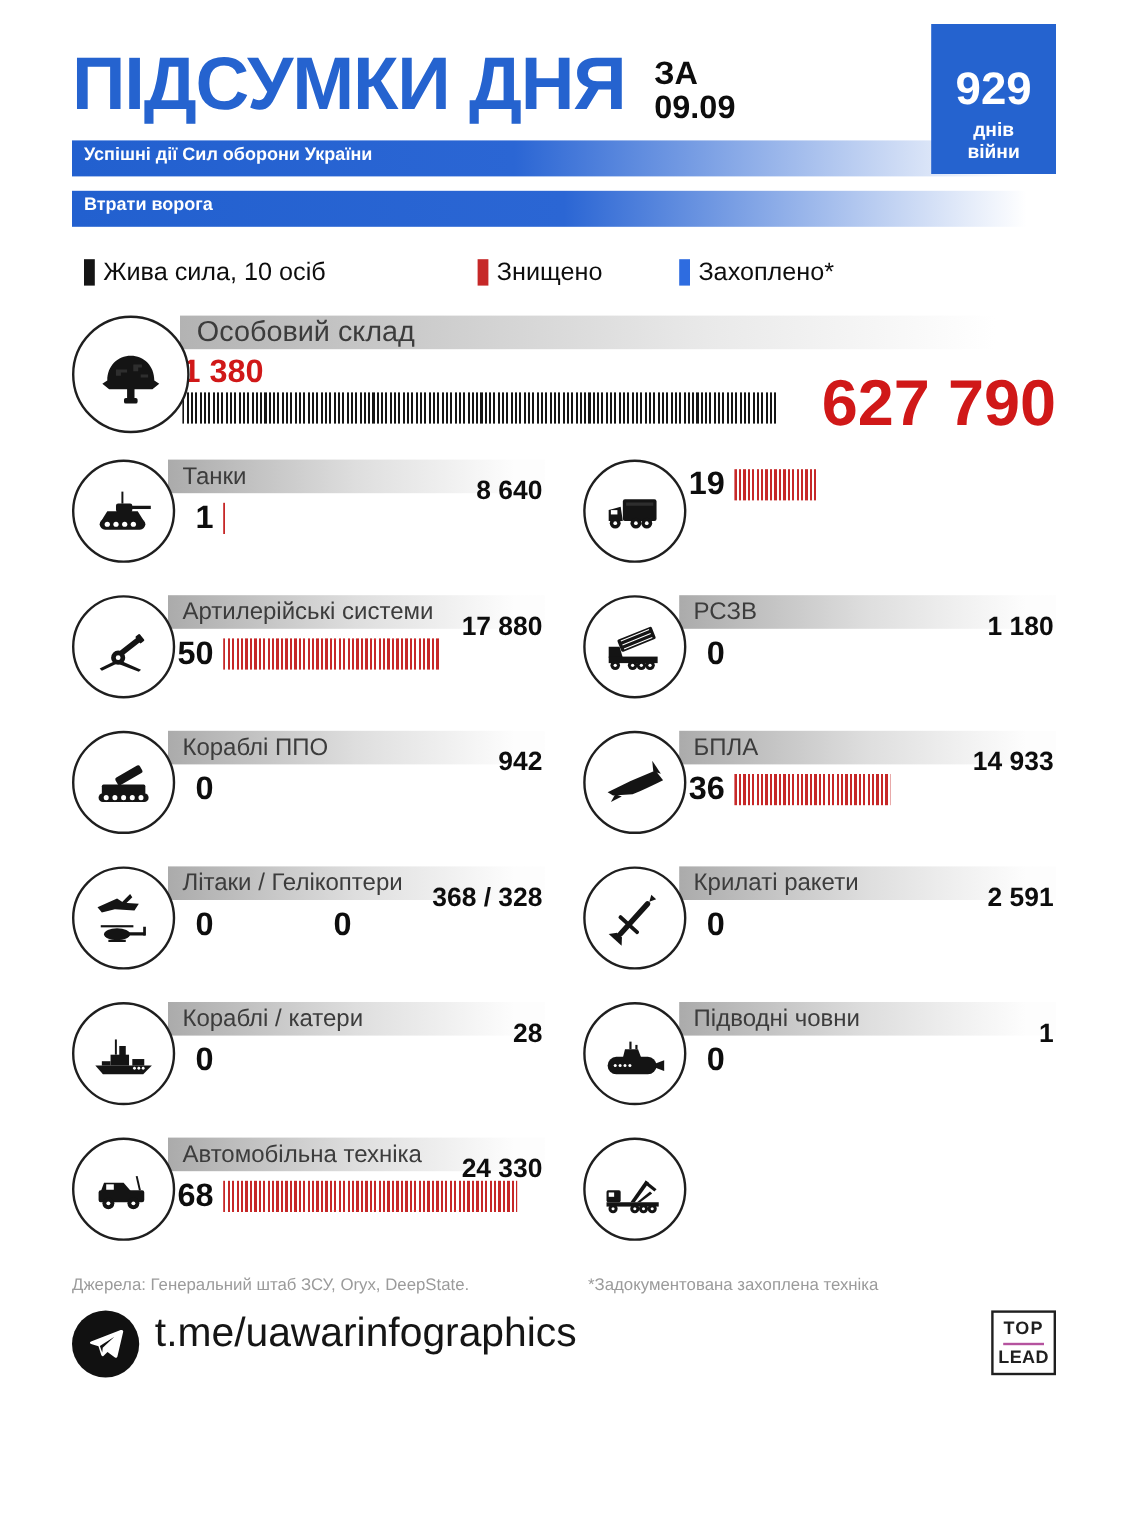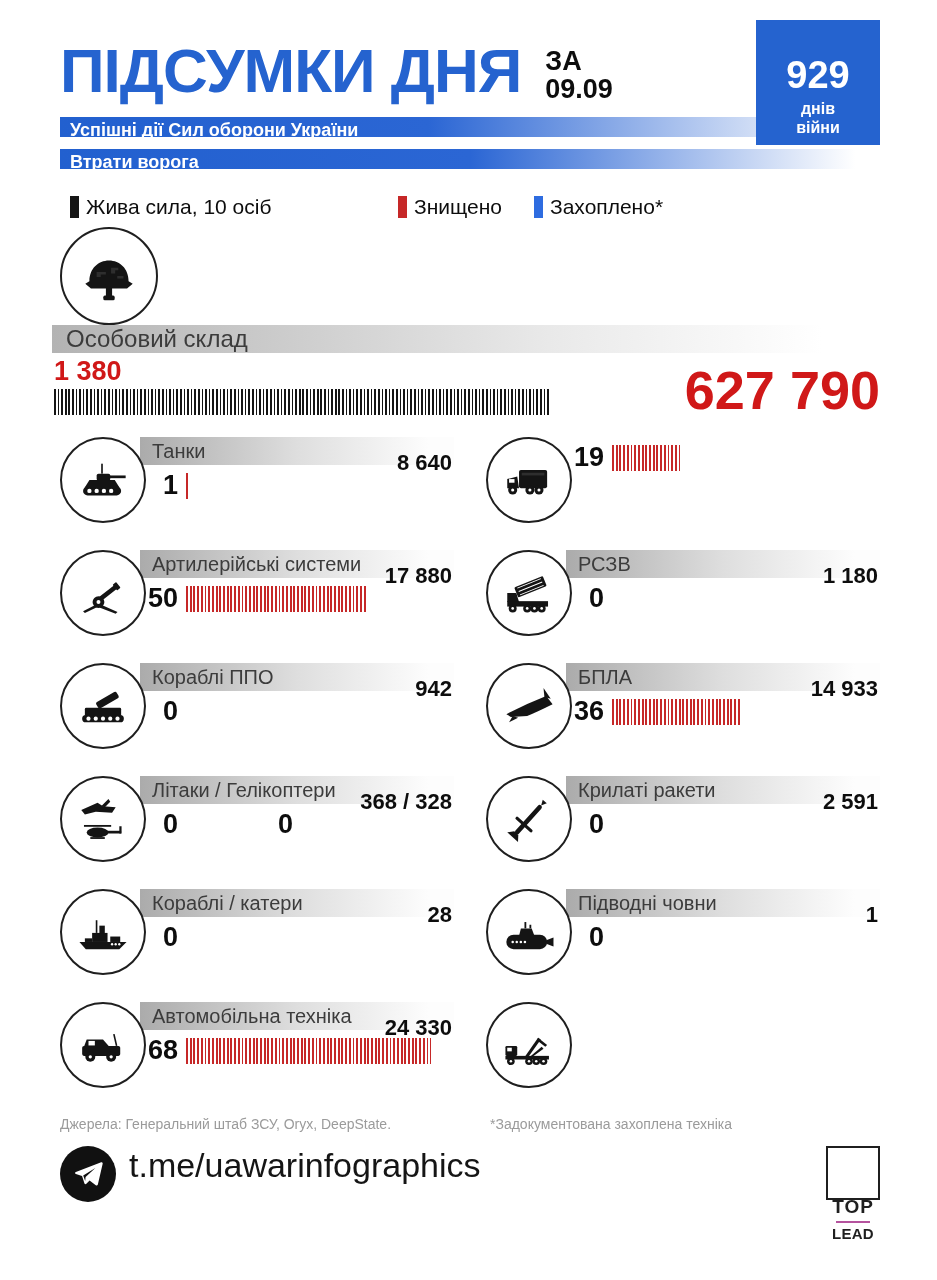--- a/index.html
+++ b/index.html
@@ -3,47 +3,47 @@
 <meta charset="utf-8">
 <style>
   html,body{margin:0;padding:0;background:#fff;}
   .page{position:relative;width:937px;height:1280px;background:#fff;overflow:hidden;
         font-family:"Liberation Sans",sans-serif;box-sizing:border-box;
         padding:20px 57px 0 60px;}
   
   .title-row{display:flex;align-items:flex-start;margin-top:22px;}
   .main-title{font-size:62px;font-weight:800;color:#2563cf;line-height:0.95;letter-spacing:-1px;white-space:nowrap;}
   .date-block{margin-left:24px;margin-top:6px;font-size:27px;font-weight:800;color:#0d0d0d;line-height:1.02;}
-  .days-badge{position:absolute;top:20px;right:57px;width:124px;height:125px;background:#2563cf;
+  .days-badge{position:absolute;top:20px;right:57px;width:104px;height:125px;background:#2563cf;
               color:#fff;text-align:center;box-sizing:border-box;padding-top:36px;}
   .days-num{font-size:38px;font-weight:800;line-height:1;}
   .days-label{font-size:16px;font-weight:700;line-height:1.2;margin-top:5px;}
   
-  .section-bar{height:20px;box-sizing:border-box;color:#fff;font-weight:700;font-size:18px;
+  .section-bar{height:30px;box-sizing:border-box;color:#fff;font-weight:700;font-size:15px;
                padding:3px 0 0 10px;}
   .bar-success{margin-top:14px;background:linear-gradient(90deg,#2260cf 0%,#2b66d4 45%,rgba(43,102,212,0) 96%);}
   .bar-losses{margin-top:12px;background:linear-gradient(90deg,#2260cf 0%,#2b66d4 50%,rgba(43,102,212,0) 97%);}
   
   .strikes{display:flex;margin-top:16px;}
   .strikes-text{width:256px;}
   .strikes-title{font-size:23px;font-weight:800;color:#0d0d0d;line-height:1.1;}
   .strikes-line{font-size:23px;color:#1c1c1c;line-height:1.1;}
   .strikes-value{font-size:68px;font-weight:800;color:#2563cf;line-height:0.95;margin-top:6px;}
   
   .legend{display:flex;align-items:center;margin-top:26px;}
   .legend-item{display:flex;align-items:center;font-size:21px;color:#0d0d0d;}
   .legend-item.l1{width:328px;padding-left:10px;}
-  .legend-item.l2{width:136px;}
+  .legend-item.l2{width:168px;}
   .swatch{width:9px;height:22px;margin-right:7px;flex:none;}
   
   .ticks{height:26px;flex:none;}
   .ticks.black{background:repeating-linear-gradient(90deg,#151515 0,#151515 1.7px,transparent 1.7px,transparent 3.6px);}
   .ticks.red{background:repeating-linear-gradient(90deg,#c62828 0,#c62828 1.9px,transparent 1.9px,transparent 3.7px);}
   
-  .hero{display:flex;margin-top:8px;flex-direction:column;}
+  .hero{display:flex;margin-top:24px;}
   .icon-circle{border:2.5px solid #1f1f1f;border-radius:50%;background:#fff;flex:none;
                display:flex;align-items:center;justify-content:center;position:relative;z-index:2;box-sizing:border-box;}
   .hero-icon{width:98px;height:98px;}
   .hero-content{flex:1;margin-left:-8px;position:relative;z-index:1;}
   .hero-bar{height:28px;background:linear-gradient(90deg,#b3b3b3 0%,#e9e9e9 60%,#fff 93%);
             display:flex;align-items:center;padding-left:14px;font-size:24px;color:#3c3c3c;}
   .hero-daily{margin-top:5px;margin-left:2px;font-size:27px;font-weight:800;color:#d01818;line-height:1;}
   .hero-ticks{margin-top:4px;margin-left:2px;}
   .hero-total{position:absolute;right:0;bottom:-2px;font-size:54px;font-weight:800;color:#d01818;line-height:1;}
   
@@ -59,21 +59,21 @@
   .daily-num.second{min-width:0;margin-left:92px;padding-right:0;}
   
   .sources-row{display:flex;margin-top:28px;font-size:14px;color:#9b9b9b;}
   .sources-row .left{width:430px;}
   .tg-row{display:flex;margin-top:14px;}
   .tg-icon{width:56px;height:56px;border-radius:50%;background:#111;flex:none;
            display:flex;align-items:center;justify-content:center;}
   .tg-url{margin-left:13px;font-size:34px;color:#151515;text-decoration:none;}
   .toplead{margin-left:auto;width:54px;height:54px;border:2px solid #1f1f1f;box-sizing:border-box;
            text-align:center;padding-top:5px;background:#fff;}
-  .logo-top{font-size:19px;font-weight:700;letter-spacing:1px;color:#1f1f1f;line-height:1.2;margin-top:43px;}
+  .logo-top{font-size:15px;font-weight:700;letter-spacing:1px;color:#1f1f1f;line-height:1.2;}
   .logo-divider{width:34px;height:2px;background:#b5539e;margin:2px auto;}
   .logo-bottom{font-size:15px;font-weight:700;letter-spacing:0.3px;color:#1f1f1f;line-height:1.2;}
   svg{display:block;}
 </style>
 </head>
 <body>
 
 <div class="page">
 
   <div class="days-badge">

